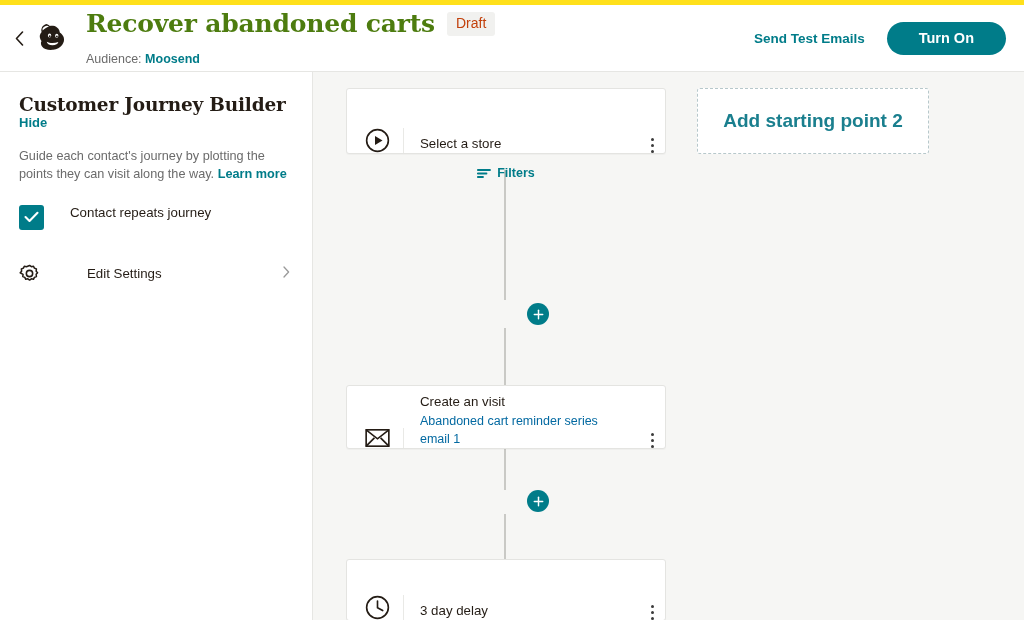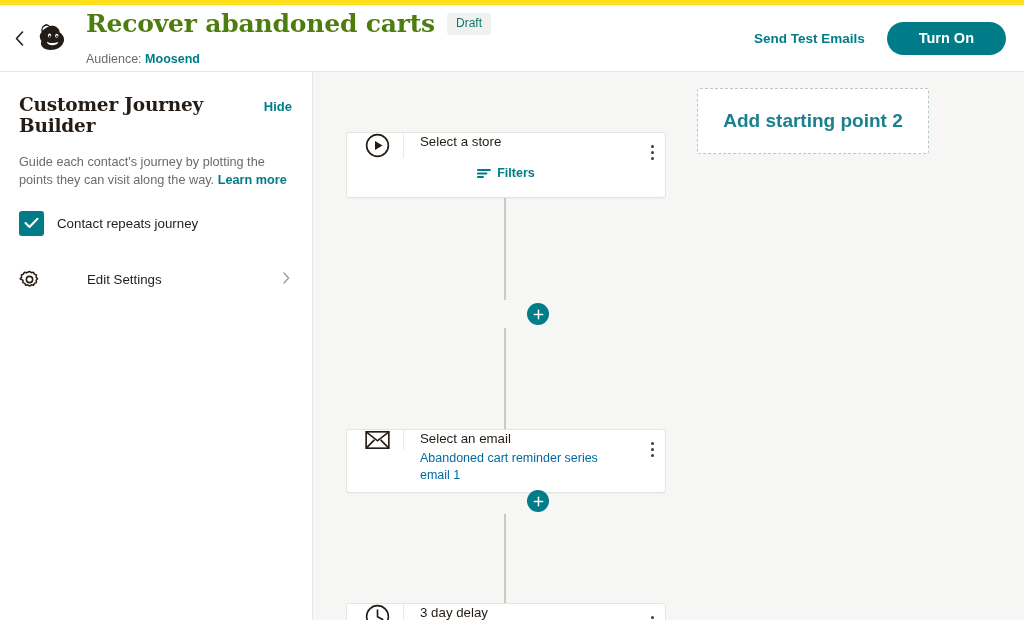--- a/index.html
+++ b/index.html
@@ -45,22 +45,22 @@
   .journey-title {
     font-family: "DejaVu Serif", "Liberation Serif", serif;
     font-size: 25px;
     font-weight: 700;
     color: #4d7c0f;
     letter-spacing: -0.2px;
     line-height: 1.1;
   }
   .status-badge {
     background: #f1f1ef;
-    color: #0f766e;
-    font-size: 12px;
+    color: #c2410c;
+    font-size: 14px;
     padding: 4px 9px;
     border-radius: 3px;
     line-height: 1.1;
     cursor: pointer;
   }
   .audience-row {
     font-size: 12.5px;
     color: #6b6b6b;
     margin-top: 14px;
   }
@@ -109,20 +109,21 @@
     width: 313px;
     flex: 0 0 313px;
     background: #ffffff;
     padding: 22px 20px 0 19px;
     border-right: 1px solid #e6e6e3;
   }
   .sidebar-head {
     display: flex;
     align-items: baseline;
     justify-content: space-between;
+    flex-direction: column;
   }
   .sidebar-title {
     font-family: "DejaVu Serif", "Liberation Serif", serif;
     font-size: 18.5px;
     font-weight: 700;
     color: #241c15;
     letter-spacing: -0.2px;
   }
   .hide-link {
     color: #007C89;
@@ -137,22 +138,22 @@
     color: #6b6b6b;
   }
   .learn-more {
     color: #007C89;
     font-weight: 700;
     cursor: pointer;
   }
   .check-row {
     margin-top: 21px;
     display: flex;
-    align-items: center;
-    gap: 13px;
+    align-items: flex-start;
+    gap: 26px;
   }
   .checkbox {
     width: 25px; height: 25px;
     background: #007C89;
     border-radius: 3px;
     display: flex; align-items: center; justify-content: center;
     cursor: pointer;
     flex: 0 0 auto;
   }
   .check-label {
@@ -199,24 +200,23 @@
     background: #c9c9c5;
   }
 
   .node-card {
     position: relative;
     width: 320px;
     background: #ffffff;
     border: 1px solid #e4e4e1;
     border-radius: 3px;
     display: flex;
-    align-items: flex-start;
+    align-items: flex-end;
     box-shadow: 0 1px 1px rgba(0,0,0,0.03);
     cursor: pointer;
-    margin-top: 44px;
   }
   .accent {
     width: 4px;
     flex: 0 0 4px;
     border-radius: 3px 0 0 3px;
   }
   .accent-amber { background: #E8B44E; }
   .accent-green { background: #019B54; }
   .card-icon {
     width: 53px;
@@ -443,21 +443,21 @@
         <div class="accent accent-amber"></div>
         <div class="card-icon">
           <svg width="25" height="20" viewBox="0 0 26 20">
             <rect x="1.2" y="1.5" width="23.6" height="17" fill="none" stroke="#241c15" stroke-width="1.7"></rect>
             <polyline points="1.2,1.5 13,10.8 24.8,1.5" fill="none" stroke="#241c15" stroke-width="1.7"></polyline>
             <line x1="1.2" y1="18.5" x2="9.8" y2="9.8" stroke="#241c15" stroke-width="1.7"></line>
             <line x1="24.8" y1="18.5" x2="16.2" y2="9.8" stroke="#241c15" stroke-width="1.7"></line>
           </svg>
         </div>
         <div class="card-body">
-          <span class="card-title">Select an email</span>
+          <span class="card-title">Create an visit</span>
           <span class="card-sub">Abandoned cart reminder series email 1</span>
         </div>
         <div class="kebab">
           <i></i>
           <i></i>
           <i></i>
         </div>
       </div>
 
       <div class="plus-btn" style="top:402px;">

